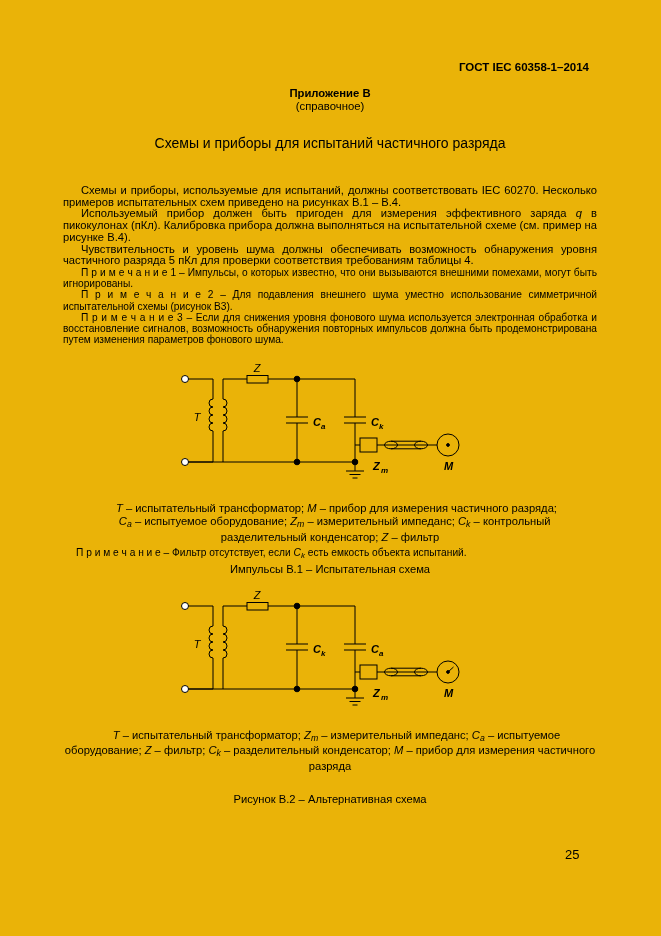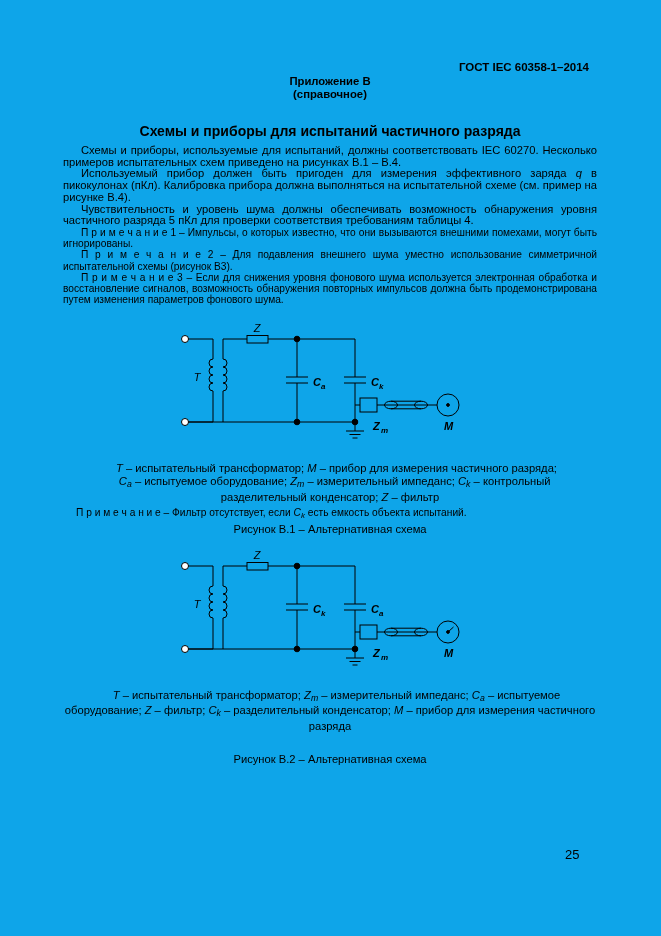--- a/index.html
+++ b/index.html
@@ -1,43 +1,43 @@
 <!DOCTYPE html>
 <html><head>
 <meta charset="utf-8">
 <style>
   html,body{margin:0;padding:0;background:#ffffff;}
   .page{
     position:relative;
     width:661px;height:936px;
-    background:#0ea5e9;
+    background:#eab308;
     font-family:"Liberation Sans", sans-serif;
     color:#000;
     overflow:hidden;
   }
   .content{
     position:absolute;
     left:63px;top:0;
     width:534px;
   }
   .std-header{
     padding-top:61px;
     text-align:right;
     font-weight:bold;
     font-size:11.5px;
     padding-right:8px;
   }
-  .annex{ margin-top:2px; text-align:center; font-weight:bold; font-size:11.3px; line-height:13px;}
-  .annex-sub{ text-align:center; font-weight:bold; font-size:11.3px; line-height:13px;}
-  .doc-title{ margin-top:23px; text-align:center; font-weight:bold; font-size:14px; line-height:15px;}
+  .annex{ margin-top:14px; text-align:center; font-weight:bold; font-size:11.3px; line-height:13px;}
+  .annex-sub{ text-align:center; font-weight:normal; font-size:11.3px; line-height:13px;}
+  .doc-title{ margin-top:23px; text-align:center; font-weight:normal; font-size:14px; line-height:15px;}
   .para{
     margin:0; font-size:11.2px; line-height:11.7px;
     text-align:justify; text-indent:18px;
   }
-  .para.first{ margin-top:6px; }
+  .para.first{ margin-top:34px; }
   .note{
     margin:0; font-size:10.2px; line-height:11.2px;
     text-align:justify; text-indent:18px;
   }
   .fig{ margin-top:15px; margin-left:107px; }
   .legend{
     margin-top:12px; font-size:11.2px; line-height:13px;
     text-indent:13px; text-align:center;
   }
   .legend-note{
@@ -157,21 +157,21 @@
         <text class="svglabel-b" x="201" y="66">C</text>
         <text class="svgsub-b" x="209" y="69">k</text>
         <text class="svglabel-b" x="203" y="110">Z</text>
         <text class="svgsub-b" x="211" y="113">m</text>
         <text class="svglabel-b" x="274" y="110">M</text>
       </svg>
     </div>
 
     <div class="legend"><span class="it">Т</span><span> – испытательный трансформатор;  </span><span class="it">М</span><span> – прибор для измерения частичного разряда;</span><br><span>&nbsp;&nbsp;&nbsp;</span><span class="it">С</span><span class="sub">а</span><span>  – испытуемое оборудование; </span><span class="it">Z</span><span class="sub">m</span><span> – измерительный импеданс; </span><span class="it">С</span><span class="sub">k</span><span>  – контрольный</span><br><span>разделительный конденсатор; </span><span class="it">Z</span><span> – фильтр</span></div>
     <div class="legend-note"><span>П р и м е ч а н и е   – Фильтр отсутствует, если </span><span class="it">С</span><span class="sub">k</span><span> есть емкость объекта испытаний.</span></div>
-    <div class="figcaption">Рисунок В.1 – Альтернативная схема</div>
+    <div class="figcaption">Импульсы В.1 – Испытательная схема</div>
 
     <div class="fig" style="margin-top:11px;">
       <svg width="300" height="126" viewBox="0 0 300 126">
         <g stroke="#000" stroke-width="1" fill="none">
           <g>
             <circle cx="15" cy="19" r="3.5" fill="#fff"></circle>
           </g>
           <g>
             <circle cx="15" cy="102" r="3.5" fill="#fff"></circle>
           </g>

